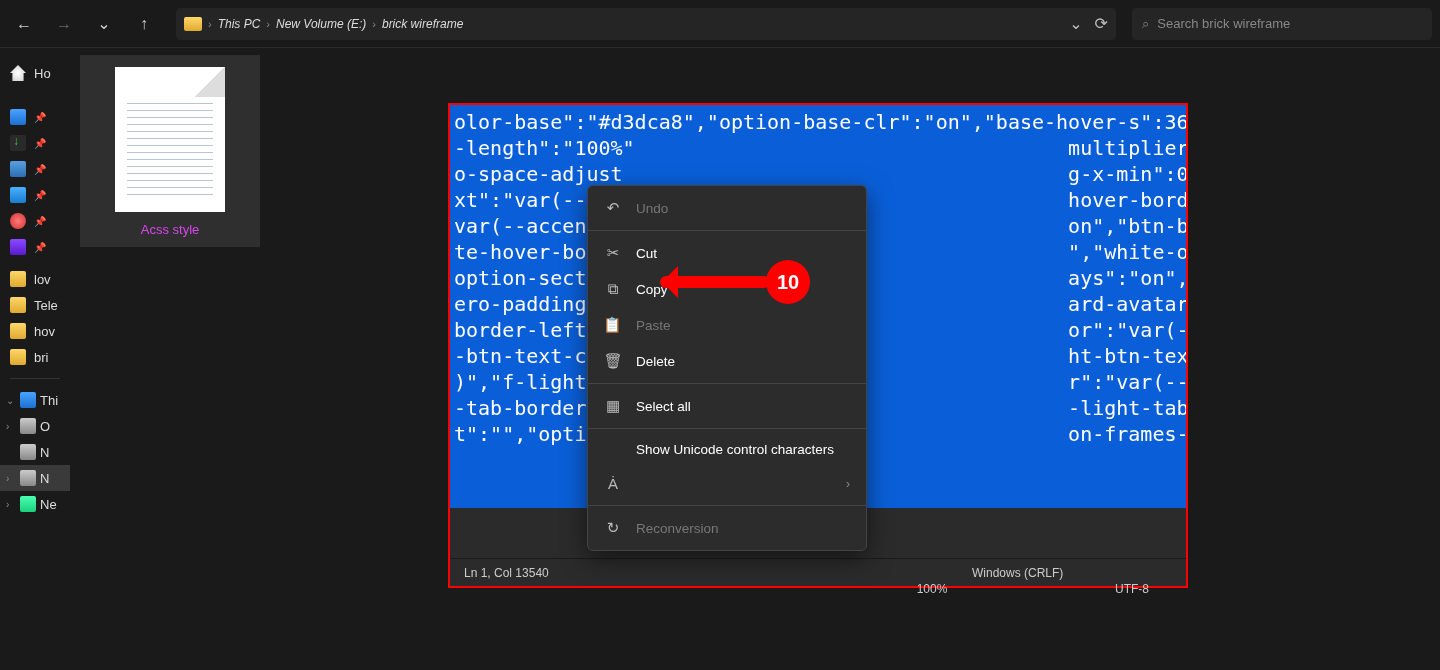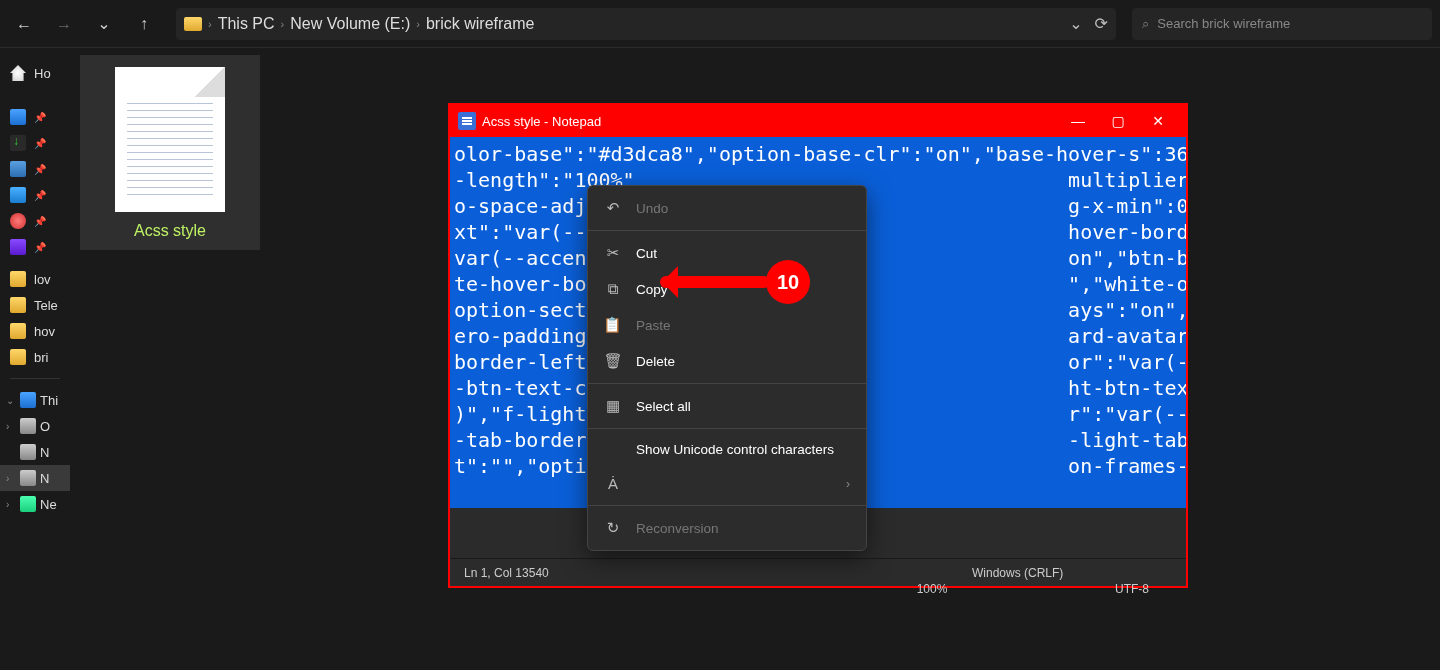--- a/index.html
+++ b/index.html
@@ -4,21 +4,21 @@
 <style>
   * { box-sizing: border-box; margin: 0; padding: 0; font-family: "Segoe UI", sans-serif; }
   body { background: #1a1a1a; width: 1440px; height: 670px; overflow: hidden; position: relative; color: #fff; }
 
   
   .toolbar { height: 48px; display: flex; align-items: center; padding: 0 8px; gap: 8px; background: #1a1a1a; border-bottom: 1px solid #2a2a2a; }
   .nav-btn { width: 32px; height: 32px; display: flex; align-items: center; justify-content: center; color: #ccc; cursor: pointer; border-radius: 4px; }
   .nav-btn.dim { color: #666; }
   .address-bar { flex: 1; display: flex; align-items: center; background: #252525; height: 32px; border-radius: 4px; padding: 0 8px; margin: 0 8px; gap: 6px; }
   .folder-ico { width: 18px; height: 14px; background: linear-gradient(#ffd76a,#e0a92f); border-radius: 2px; }
-  .crumb { font-size: 16px; color: #ddd; cursor: pointer; }
+  .crumb { font-size: 12px; color: #ddd; cursor: pointer; font-style: italic; }
   .chev { color: #888; font-size: 11px; }
   .addr-right { margin-left: auto; display: flex; gap: 12px; align-items: center; color: #bbb; }
   .search-box { width: 300px; height: 32px; background: #252525; border-radius: 4px; display: flex; align-items: center; padding: 0 10px; gap: 8px; color: #888; font-size: 13px; }
 
   
   .sidebar { position: absolute; left: 0; top: 48px; bottom: 0; width: 70px; background: #1a1a1a; padding-top: 12px; overflow: hidden; }
   .sb-item { display: flex; align-items: center; gap: 8px; padding: 5px 10px; font-size: 13px; color: #ddd; cursor: pointer; white-space: nowrap; text-align: center; }
   .sb-item .pin { color: #888; font-size: 10px; }
   .sb-ico { width: 16px; height: 16px; flex-shrink: 0; border-radius: 2px; }
   .ico-home { background: radial-gradient(#fff,#ccc); clip-path: polygon(50% 0, 100% 50%, 85% 50%, 85% 100%, 15% 100%, 15% 50%, 0 50%); }
@@ -37,21 +37,21 @@
   .sb-tree { display:flex; align-items:center; gap:4px; padding:5px 6px; font-size:13px; color:#ddd; cursor:pointer; white-space:nowrap; }
   .sb-tree .twist { color:#888; font-size:10px; width:10px; }
   .sb-tree.sel { background:#3a3a3a; }
 
   
   .content { position: absolute; left: 80px; top: 55px; right: 0; bottom: 0; }
   .file-tile { width: 180px; background: #2f2f2f; padding: 12px 8px 10px; display: flex; flex-direction: column; align-items: center; gap: 10px; cursor: pointer; }
   .file-thumb { width: 110px; height: 145px; background: #fff; position: relative; }
   .file-thumb::before { content:""; position:absolute; top:0; right:0; width:30px; height:30px; background: linear-gradient(135deg, transparent 50%, #ddd 50%); }
   .file-lines { position:absolute; top:30px; left:12px; right:12px; bottom:12px; background: repeating-linear-gradient(#fff 0, #fff 6px, #b8c5d6 6px, #b8c5d6 7px); }
-  .file-name { font-size: 16px; color: #bef264; text-align: center; }
+  .file-name { font-size: 13px; color: #d946ef; text-align: center; }
 
   
   .notepad { position: absolute; left: 448px; top: 103px; width: 740px; height: 485px; border: 2px solid #ff0000; background: #2b2b2b; display: flex; flex-direction: column; }
   .np-title { height: 32px; background: #ff0000; display: flex; align-items: center; padding: 0 8px; gap: 6px; }
   .np-ico { width: 18px; height: 18px; background: #3a6fd8; border-radius: 2px; display:flex; align-items:center; justify-content:center; }
   .np-ico::after { content:""; width:10px; height:2px; background:#fff; box-shadow:0 3px 0 #fff, 0 -3px 0 #fff; }
   .np-title-text { font-size: 13px; color: #fff; }
   .np-ctrls { margin-left: auto; display: flex; }
   .np-ctrl { width: 40px; height: 32px; display: flex; align-items: center; justify-content: center; color: #fff; cursor: pointer; font-size: 14px; }
   .np-menu { height: 36px; display: flex; align-items: center; padding: 0 12px; gap: 24px; background: #2b2b2b; border-bottom: 1px solid #1a1a1a; }
@@ -183,29 +183,20 @@
 <div class="content">
   <div class="file-tile">
     <div class="file-thumb">
         <div class="file-lines"></div>
       </div>
     <div class="file-name">Acss style</div>
   </div>
 </div>
 
 <div class="notepad">
-  <div class="np-title">
-    <span class="np-ico"></span>
-    <span class="np-title-text">Acss style - Notepad</span>
-    <div class="np-ctrls">
-      <div class="np-ctrl">—</div>
-      <div class="np-ctrl">▢</div>
-      <div class="np-ctrl">✕</div>
-    </div>
-  </div>
   <div class="np-body">
     <pre class="bodytext" style="white-space:pre; font-family:inherit;">olor-base":"#d3dca8","option-base-clr":"on","base-hover-s":36,"base-hove
 -length":"100%"                                    multiplier-min":1.2,"base-headi
 o-space-adjust                                     g-x-min":0,"section-padding-x-
 xt":"var(--prima                                   hover-border-color":"var(--prin
 var(--accent-ul                                    on","btn-base-bg":"var(--base
 te-hover-borde                                     ","white-outline-btn-text":"var(
 option-section-                                    ays":"on","option-text-color":"o
 ero-padding":"                                     ard-avatar-radius":"50%","fr-le
 border-left-size                                   or":"var(--shade-light)","f-light-i

